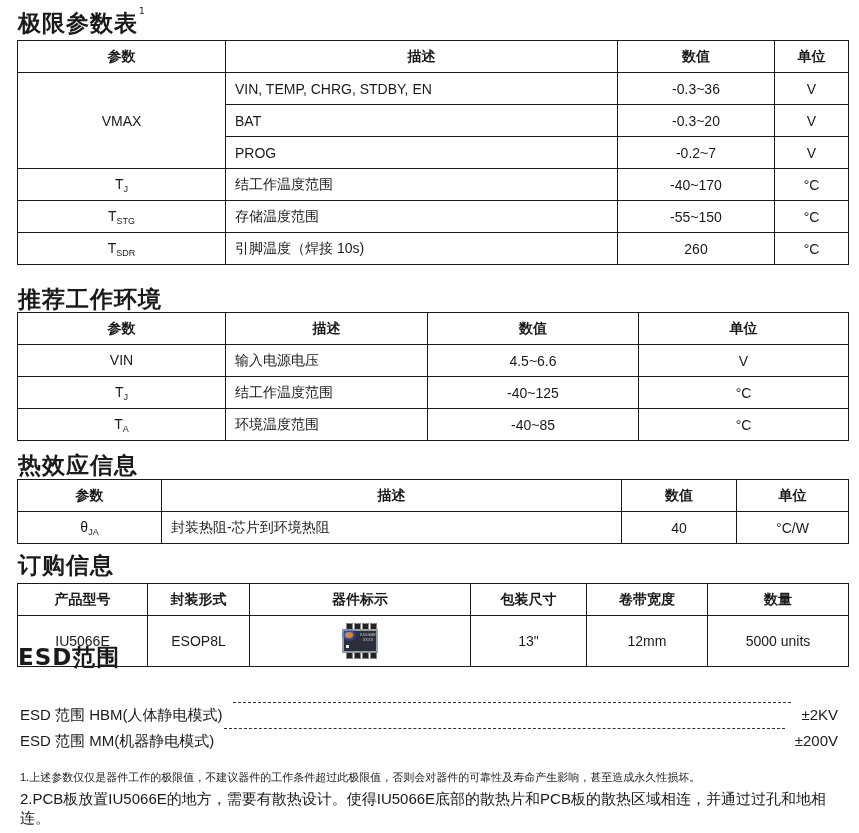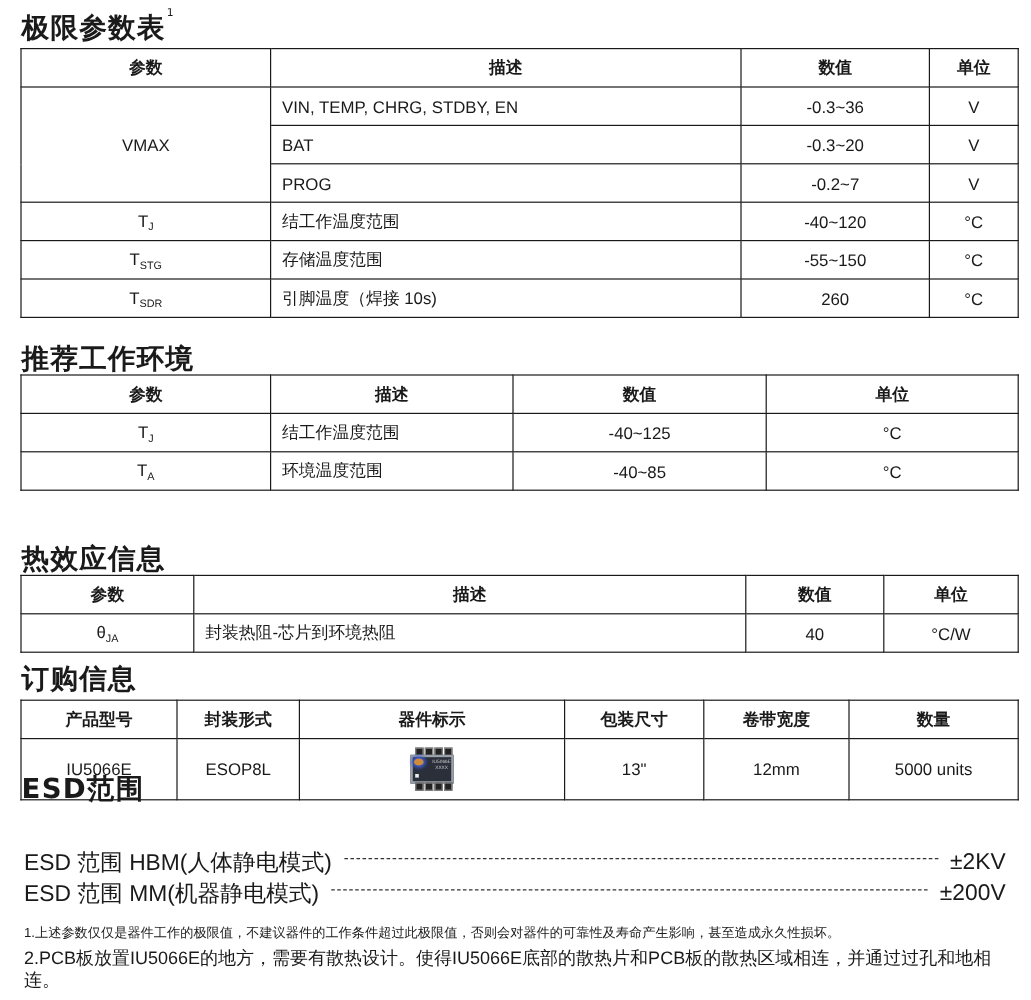--- a/index.html
+++ b/index.html
@@ -6,21 +6,21 @@
   body { width:859px; height:833px; position:relative; overflow:hidden;
          font-family:"Liberation Sans","DejaVu Sans",sans-serif; color:#1a1a1a; }
   .h { position:absolute; left:18px; font-weight:bold; font-size:23px; color:#1a1a1a;
        font-family:"DejaVu Sans","Liberation Sans",sans-serif; letter-spacing:1px; }
   .h sup { font-size:9px; font-weight:normal; vertical-align:top; position:relative; top:-2px; margin-left:1px; }
   table { position:absolute; border-collapse:collapse; table-layout:fixed; }
   td, th { border:1.5px solid #1a1a1a; font-size:14px; text-align:center; padding:0; height:31px; }
   th { font-weight:bold; font-family:"DejaVu Sans","Liberation Sans",sans-serif; font-size:14px; }
   td.l { text-align:left; padding-left:9px; }
   sub { font-size:9px; vertical-align:-3px; }
-  .esd { position:absolute; left:20px; font-size:19px; display:flex; width:818px; align-items:center; }
+  .esd { position:absolute; left:20px; font-size:15px; display:flex; width:818px; align-items:flex-start; }
   .esd .lbl { white-space:nowrap; }
   .esd .dots { flex:1; border-bottom:1px dashed #333; margin:0 10px; position:relative; top:-4px; }
   .esd .val { white-space:nowrap; }
   .note1 { position:absolute; left:20px; top:770px; font-size:11px; }
   .note2 { position:absolute; left:20px; top:789px; font-size:15px; width:830px; line-height:19px; }
   .chip { display:inline-block; position:relative; width:42px; height:36px; vertical-align:middle; }
   .chip .body { position:absolute; left:3px; top:6px; width:36px; height:24px; background:#2a2f3a; border:2px solid #9aa0a8; box-sizing:border-box; }
   .chip .pin { position:absolute; width:5px; height:5px; background:#222; border:1px solid #888; }
   .chip .logo { position:absolute; left:6px; top:9px; width:8px; height:6px; border-radius:50%; background:#d08a3c; box-shadow:0 0 3px 2px #3a5bd0; }
   .chip .mark { position:absolute; left:16px; top:9px; font-size:4px; color:#ccc; line-height:5px; }
@@ -56,21 +56,21 @@
     <td>V</td>
   </tr>
   <tr>
     <td class="l">PROG</td>
     <td>-0.2~7</td>
     <td>V</td>
   </tr>
   <tr>
     <td><span>T</span><sub>J</sub></td>
     <td class="l">结工作温度范围</td>
-    <td>-40~120</td>
+    <td>-40~170</td>
     <td>°C</td>
   </tr>
   <tr>
     <td><span>T</span><sub>STG</sub></td>
     <td class="l">存储温度范围</td>
     <td>-55~150</td>
     <td>°C</td>
   </tr>
   <tr>
     <td><span>T</span><sub>SDR</sub></td>
@@ -88,20 +88,26 @@
       <col style="width:202px">
       <col style="width:211px">
       <col style="width:210px">
     </colgroup>
   <tbody>
       <tr style="height:32px;">
     <th>参数</th>
     <th>描述</th>
     <th>数值</th>
     <th>单位</th>
+  </tr>
+  <tr>
+    <td><span>VIN</span><sub></sub></td>
+    <td class="l">输入电源电压</td>
+    <td>4.5~6.6</td>
+    <td>V</td>
   </tr>
   <tr>
     <td><span>T</span><sub>J</sub></td>
     <td class="l">结工作温度范围</td>
     <td>-40~125</td>
     <td>°C</td>
   </tr>
   <tr>
     <td><span>T</span><sub>A</sub></td>
     <td class="l">环境温度范围</td>

